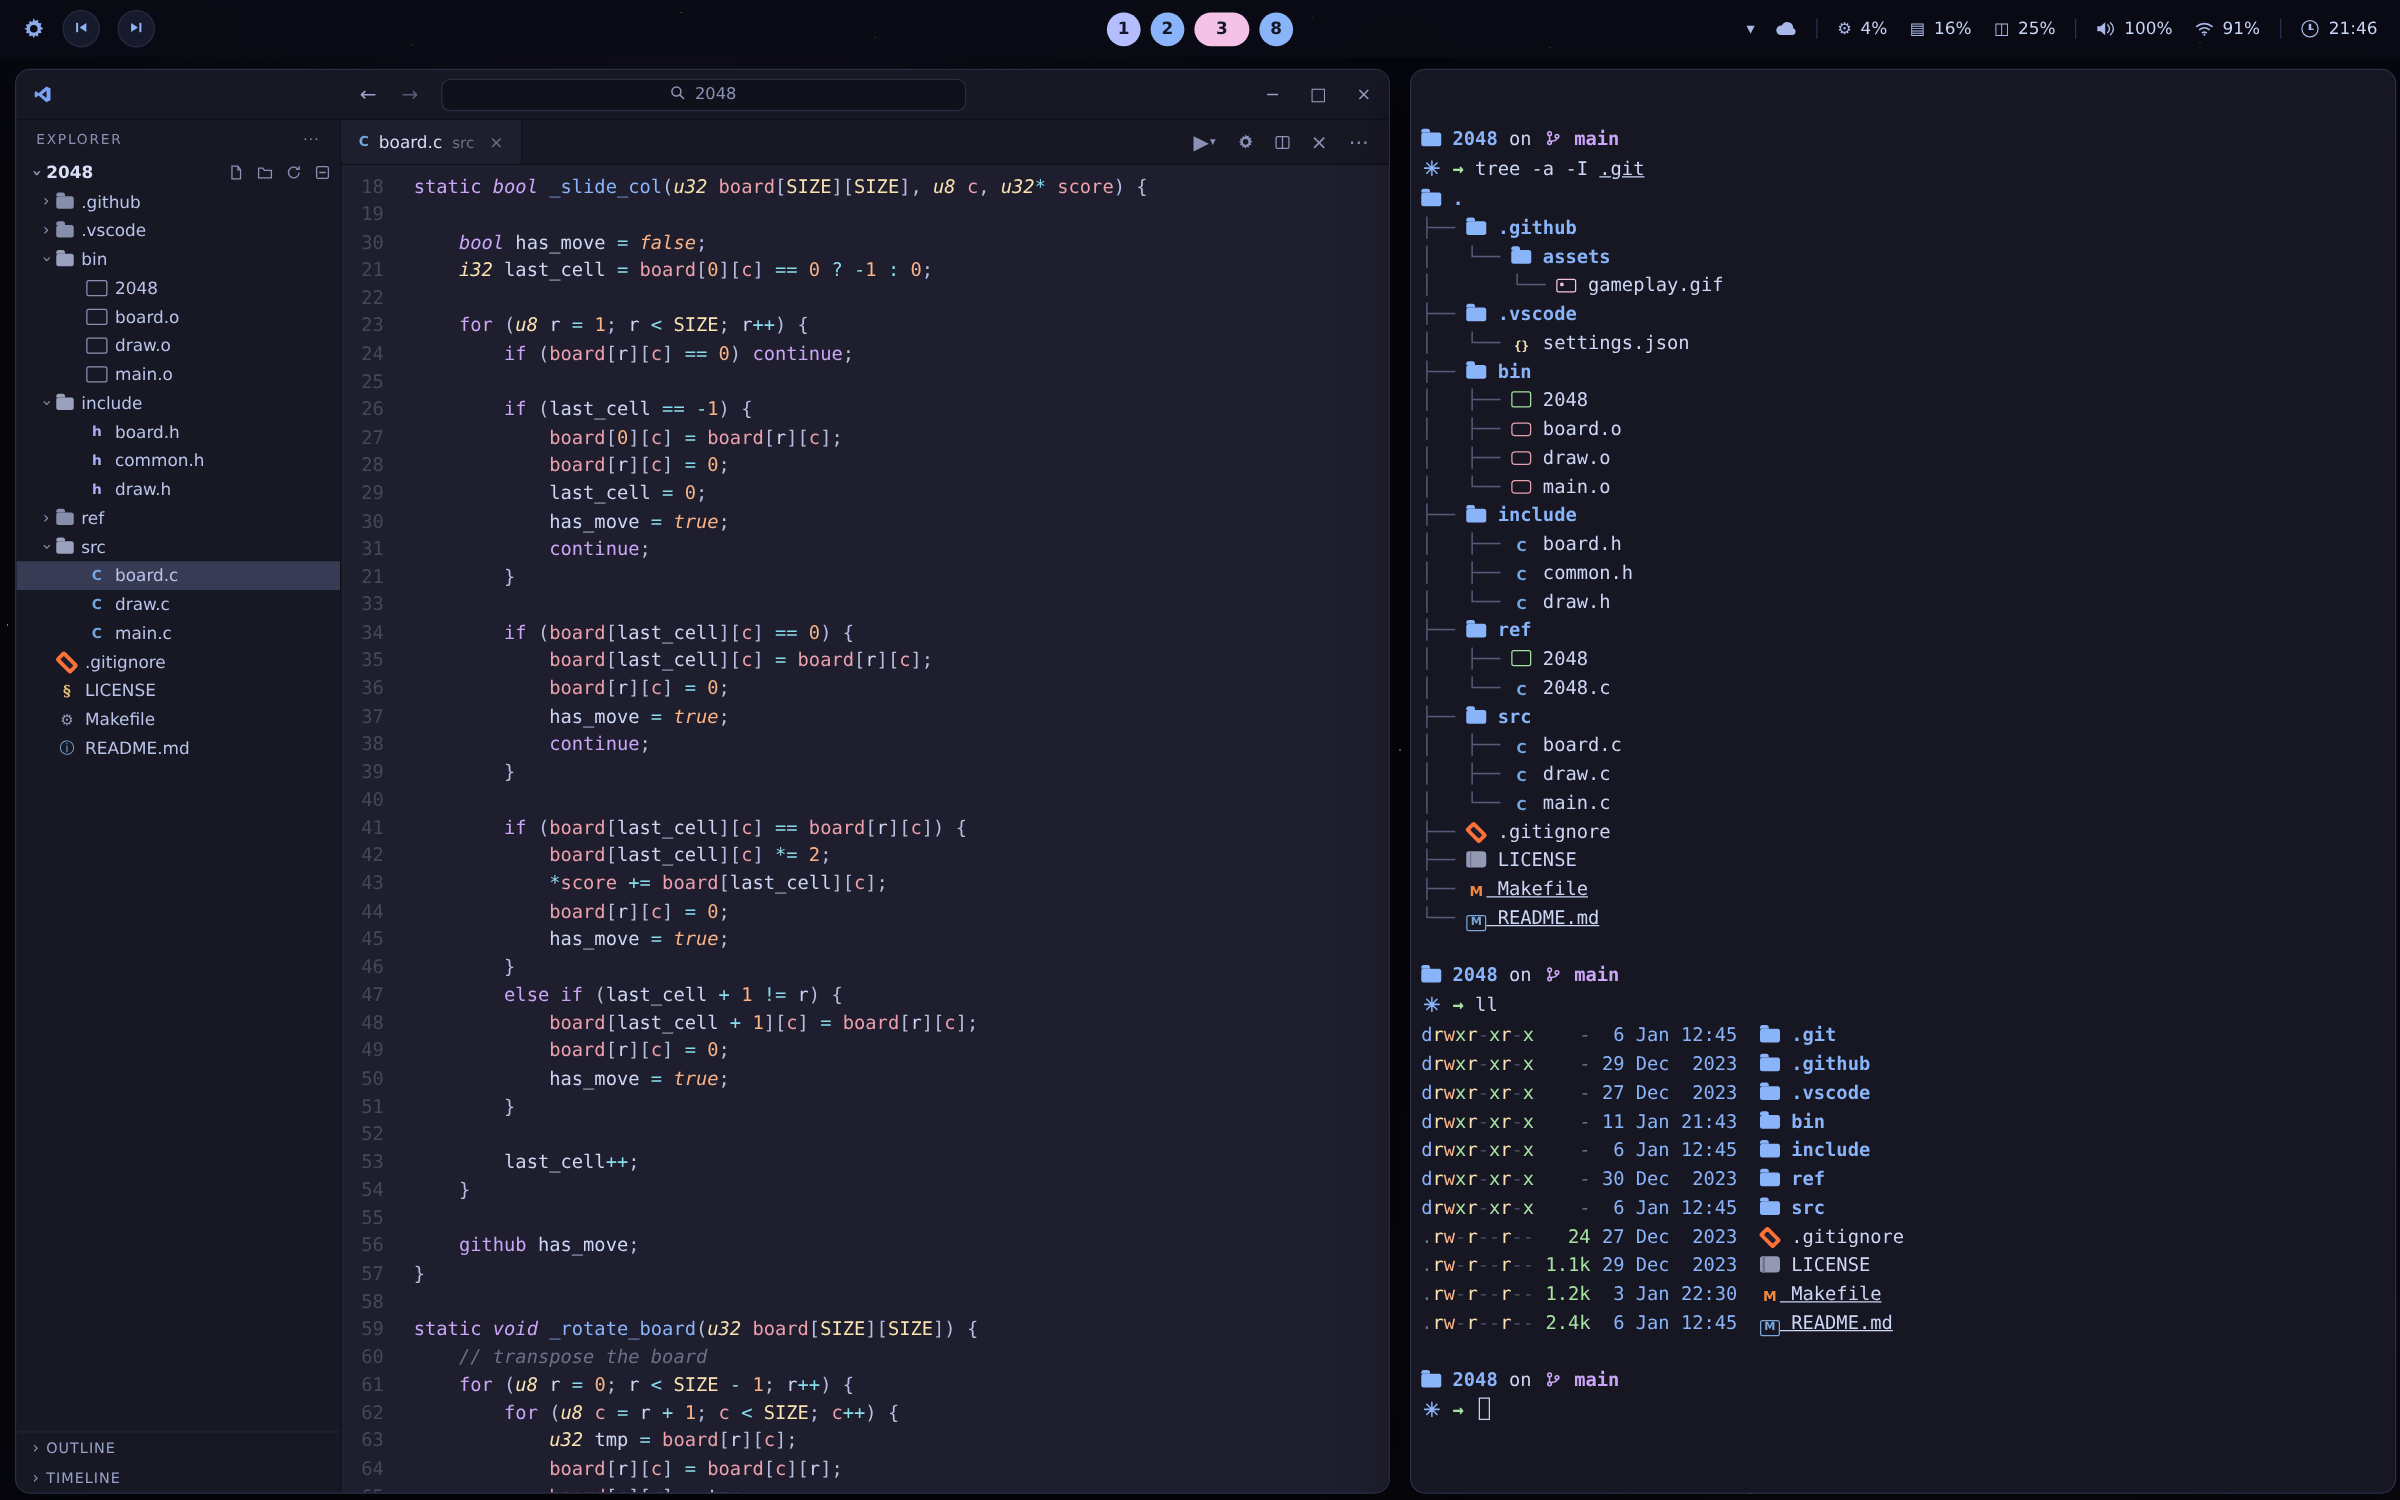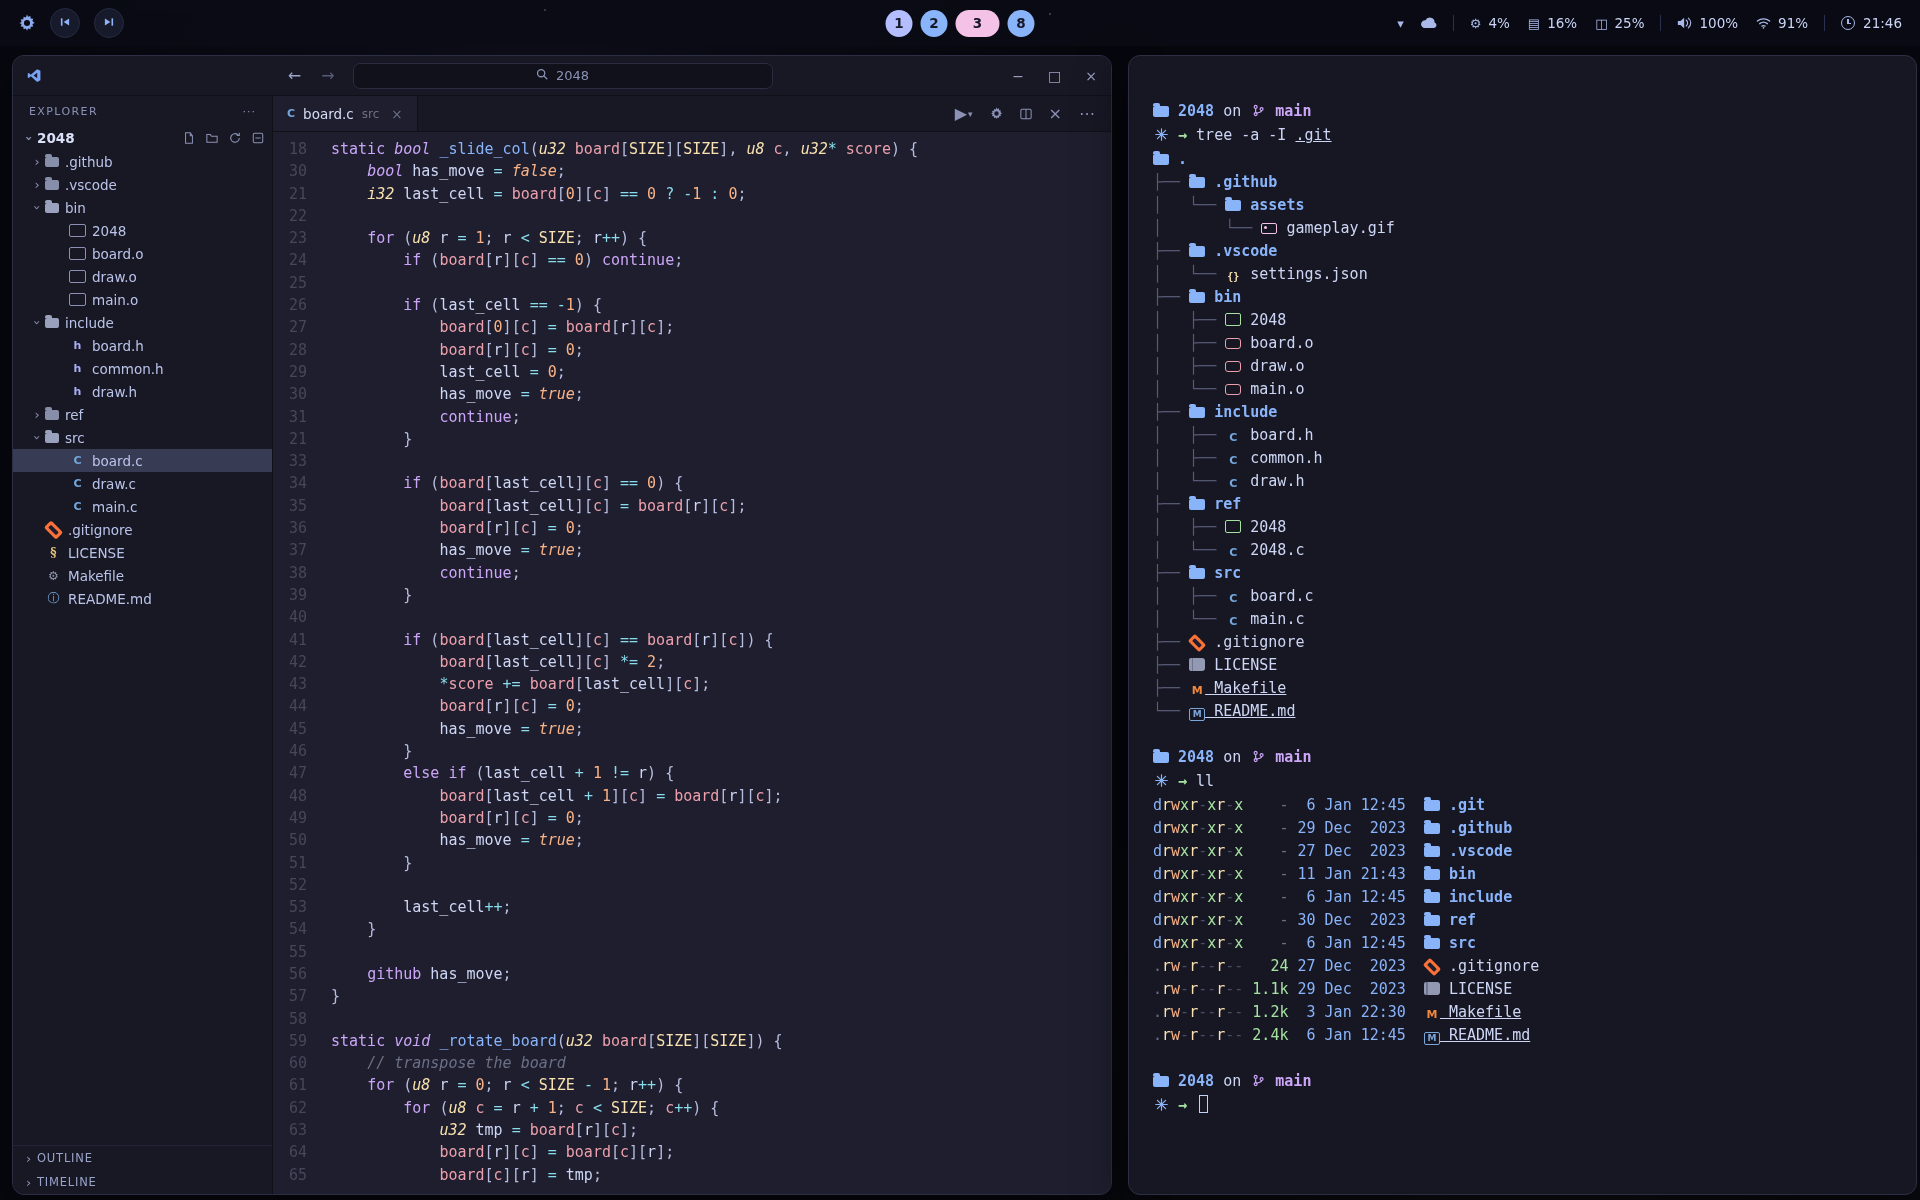--- a/index.html
+++ b/index.html
@@ -52,21 +52,21 @@
   .clockwrap{display:flex;align-items:center;gap:8px}
   .ic-clock{width:14px;height:14px;border:1.5px solid #a9b8e8;border-radius:50%;position:relative;display:inline-block}
   .ic-clock::before{content:"";position:absolute;left:5.2px;top:2.4px;width:1.5px;height:4.2px;background:#a9b8e8}
   .ic-clock::after{content:"";position:absolute;left:5.2px;top:5.6px;width:4px;height:1.5px;background:#a9b8e8}
 
   
   .window{position:absolute;top:55px;bottom:5px;border-radius:12px;overflow:hidden;z-index:2;
     border:1px solid var(--border);box-shadow:0 16px 50px rgba(0,0,0,.55)}
   .vscode{left:12px;width:1100px;background:var(--win);display:flex;flex-direction:column}
   .terminal{left:1128px;right:3px;background:rgba(24,24,37,.97);
-    padding:44px 24px 20px;font-family:"DejaVu Sans Mono",monospace;font-size:15px;line-height:23px}
+    padding:44px 8px 20px;font-family:"DejaVu Sans Mono",monospace;font-size:15px;line-height:23px}
 
   
   .titlebar{height:40px;background:var(--panel);border-bottom:1px solid #101019;
     display:flex;align-items:center;padding:0 14px;flex:none}
   .logo{display:flex;margin-right:6px}
   .navarrows{margin-left:auto;margin-right:18px;display:flex;gap:20px;font-size:16px;color:#9aa3c8}
   .navarrows .fwd{color:#565b78}
   .searchpill{width:420px;height:26px;border-radius:7px;background:#11111b;border:1px solid #2a2c42;
     display:flex;align-items:center;justify-content:center;gap:8px;color:#8a91b4;font-size:13px;cursor:text}
   .wincontrols{margin-left:auto;display:flex;gap:24px;color:#9aa0c0;font-size:14px}
@@ -432,20 +432,21 @@
                 <rect x="1" y="1.5" width="12" height="11" rx="1.5"></rect>
                 <path d="M7 1.5v11"></path>
               </svg>
             </span>
           <span>×</span>
           <span>⋯</span>
         </div>
       </div>
       <div class="code">
           <div class="cl"><span class="ln">18</span><span class="lc"><span class="tk-kw">static</span><span class="tk-id"> </span><span class="tk-kt">bool</span><span class="tk-id"> </span><span class="tk-fn">_slide_col</span><span class="tk-pu">(</span><span class="tk-ty">u32</span><span class="tk-id"> </span><span class="tk-pa">board</span><span class="tk-pu">[</span><span class="tk-mc">SIZE</span><span class="tk-pu">]</span><span class="tk-pu">[</span><span class="tk-mc">SIZE</span><span class="tk-pu">]</span><span class="tk-pu">,</span><span class="tk-id"> </span><span class="tk-ty">u8</span><span class="tk-id"> </span><span class="tk-pa">c</span><span class="tk-pu">,</span><span class="tk-id"> </span><span class="tk-ty">u32</span><span class="tk-op">*</span><span class="tk-id"> </span><span class="tk-pa">score</span><span class="tk-pu">)</span><span class="tk-id"> </span><span class="tk-pu">{</span></span></div>
+          <div class="cl"><span class="ln">19</span><span class="lc"></span></div>
           <div class="cl"><span class="ln">30</span><span class="lc"><span class="tk-id">    </span><span class="tk-kt">bool</span><span class="tk-id"> </span><span class="tk-id">has_move</span><span class="tk-id"> </span><span class="tk-op">=</span><span class="tk-id"> </span><span class="tk-bo">false</span><span class="tk-pu">;</span></span></div>
           <div class="cl"><span class="ln">21</span><span class="lc"><span class="tk-id">    </span><span class="tk-ty">i32</span><span class="tk-id"> </span><span class="tk-id">last_cell</span><span class="tk-id"> </span><span class="tk-op">=</span><span class="tk-id"> </span><span class="tk-pa">board</span><span class="tk-pu">[</span><span class="tk-nu">0</span><span class="tk-pu">]</span><span class="tk-pu">[</span><span class="tk-pa">c</span><span class="tk-pu">]</span><span class="tk-id"> </span><span class="tk-op">==</span><span class="tk-id"> </span><span class="tk-nu">0</span><span class="tk-id"> </span><span class="tk-op">?</span><span class="tk-id"> </span><span class="tk-op">-</span><span class="tk-nu">1</span><span class="tk-id"> </span><span class="tk-op">:</span><span class="tk-id"> </span><span class="tk-nu">0</span><span class="tk-pu">;</span></span></div>
           <div class="cl"><span class="ln">22</span><span class="lc"></span></div>
           <div class="cl"><span class="ln">23</span><span class="lc"><span class="tk-id">    </span><span class="tk-kw">for</span><span class="tk-id"> </span><span class="tk-pu">(</span><span class="tk-ty">u8</span><span class="tk-id"> </span><span class="tk-id">r</span><span class="tk-id"> </span><span class="tk-op">=</span><span class="tk-id"> </span><span class="tk-nu">1</span><span class="tk-pu">;</span><span class="tk-id"> </span><span class="tk-id">r</span><span class="tk-id"> </span><span class="tk-op">&lt;</span><span class="tk-id"> </span><span class="tk-mc">SIZE</span><span class="tk-pu">;</span><span class="tk-id"> </span><span class="tk-id">r</span><span class="tk-op">++</span><span class="tk-pu">)</span><span class="tk-id"> </span><span class="tk-pu">{</span></span></div>
           <div class="cl"><span class="ln">24</span><span class="lc"><span class="tk-id">        </span><span class="tk-kw">if</span><span class="tk-id"> </span><span class="tk-pu">(</span><span class="tk-pa">board</span><span class="tk-pu">[</span><span class="tk-id">r</span><span class="tk-pu">]</span><span class="tk-pu">[</span><span class="tk-pa">c</span><span class="tk-pu">]</span><span class="tk-id"> </span><span class="tk-op">==</span><span class="tk-id"> </span><span class="tk-nu">0</span><span class="tk-pu">)</span><span class="tk-id"> </span><span class="tk-kw">continue</span><span class="tk-pu">;</span></span></div>
           <div class="cl"><span class="ln">25</span><span class="lc"></span></div>
           <div class="cl"><span class="ln">26</span><span class="lc"><span class="tk-id">        </span><span class="tk-kw">if</span><span class="tk-id"> </span><span class="tk-pu">(</span><span class="tk-id">last_cell</span><span class="tk-id"> </span><span class="tk-op">==</span><span class="tk-id"> </span><span class="tk-op">-</span><span class="tk-nu">1</span><span class="tk-pu">)</span><span class="tk-id"> </span><span class="tk-pu">{</span></span></div>
           <div class="cl"><span class="ln">27</span><span class="lc"><span class="tk-id">            </span><span class="tk-pa">board</span><span class="tk-pu">[</span><span class="tk-nu">0</span><span class="tk-pu">]</span><span class="tk-pu">[</span><span class="tk-pa">c</span><span class="tk-pu">]</span><span class="tk-id"> </span><span class="tk-op">=</span><span class="tk-id"> </span><span class="tk-pa">board</span><span class="tk-pu">[</span><span class="tk-id">r</span><span class="tk-pu">]</span><span class="tk-pu">[</span><span class="tk-pa">c</span><span class="tk-pu">]</span><span class="tk-pu">;</span></span></div>
           <div class="cl"><span class="ln">28</span><span class="lc"><span class="tk-id">            </span><span class="tk-pa">board</span><span class="tk-pu">[</span><span class="tk-id">r</span><span class="tk-pu">]</span><span class="tk-pu">[</span><span class="tk-pa">c</span><span class="tk-pu">]</span><span class="tk-id"> </span><span class="tk-op">=</span><span class="tk-id"> </span><span class="tk-nu">0</span><span class="tk-pu">;</span></span></div>
           <div class="cl"><span class="ln">29</span><span class="lc"><span class="tk-id">            </span><span class="tk-id">last_cell</span><span class="tk-id"> </span><span class="tk-op">=</span><span class="tk-id"> </span><span class="tk-nu">0</span><span class="tk-pu">;</span></span></div>
@@ -514,20 +515,21 @@
       <div class="tl"><span class="tpre">│   └── </span><span class="ic ic-obj"></span><span class="tname"> main.o</span></div>
       <div class="tl"><span class="tpre">├── </span><span class="ic ic-folder"></span><span class="tdirname"> include</span></div>
       <div class="tl"><span class="tpre">│   ├── </span><span class="ic ic-c">C</span><span class="tname"> board.h</span></div>
       <div class="tl"><span class="tpre">│   ├── </span><span class="ic ic-c">C</span><span class="tname"> common.h</span></div>
       <div class="tl"><span class="tpre">│   └── </span><span class="ic ic-c">C</span><span class="tname"> draw.h</span></div>
       <div class="tl"><span class="tpre">├── </span><span class="ic ic-folder"></span><span class="tdirname"> ref</span></div>
       <div class="tl"><span class="tpre">│   ├── </span><span class="ic ic-exe"></span><span class="tname"> 2048</span></div>
       <div class="tl"><span class="tpre">│   └── </span><span class="ic ic-c">C</span><span class="tname"> 2048.c</span></div>
       <div class="tl"><span class="tpre">├── </span><span class="ic ic-folder"></span><span class="tdirname"> src</span></div>
       <div class="tl"><span class="tpre">│   ├── </span><span class="ic ic-c">C</span><span class="tname"> board.c</span></div>
+      <div class="tl"><span class="tpre">│   ├── </span><span class="ic ic-c">C</span><span class="tname"> draw.c</span></div>
       <div class="tl"><span class="tpre">│   └── </span><span class="ic ic-c">C</span><span class="tname"> main.c</span></div>
       <div class="tl"><span class="tpre">├── </span><span class="ic ic-git"></span><span class="tname"> .gitignore</span></div>
       <div class="tl"><span class="tpre">├── </span><span class="ic ic-book"></span><span class="tname"> LICENSE</span></div>
       <div class="tl"><span class="tpre">├── </span><span class="ic ic-make">M</span><span class="tname ul"> Makefile</span></div>
       <div class="tl"><span class="tpre">└── </span><span class="ic ic-md">M</span><span class="tname ul"> README.md</span></div>
       <div class="tl"> </div>
       <div class="tl"><span class="ic ic-folder"></span><span class="tdir"> 2048 </span><span class="ton">on </span><span class="ic tbric"><svg viewBox="0 0 16 16" width="13" height="13" fill="none" stroke="currentColor" stroke-width="1.5">
             <circle cx="4.5" cy="3.6" r="1.8"></circle>
             <circle cx="4.5" cy="12.4" r="1.8"></circle>
             <circle cx="11.8" cy="6.2" r="1.8"></circle>

